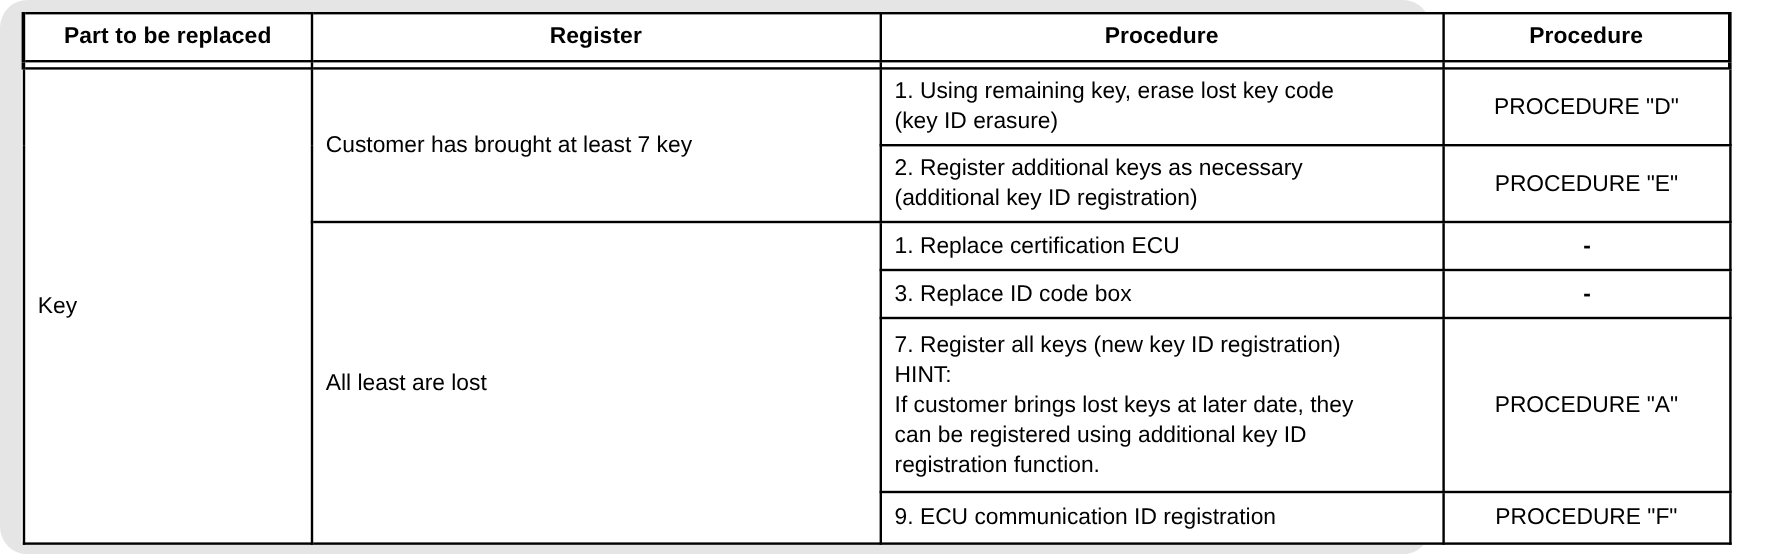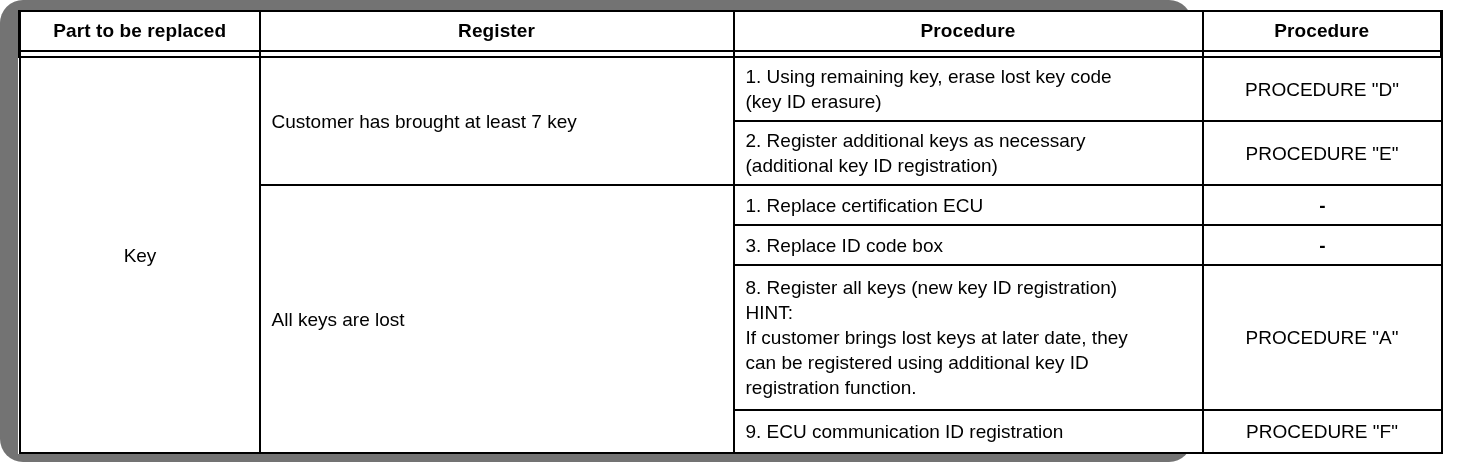--- a/index.html
+++ b/index.html
@@ -12,21 +12,21 @@
     height: 462px;
     font-family: "Liberation Sans", sans-serif;
     color: #000000;
     overflow: hidden;
   }
 
   .sheet {
     position: relative;
     width: 1192px;
     height: 462px;
-    background: #737373;
+    background: #e5e5e5;
     border-radius: 23px;
   }
 
   table.spec {
     position: absolute;
     left: 18px;
     top: 10px;
     width: 1422px;
     border-collapse: collapse;
     table-layout: fixed;
@@ -89,21 +89,21 @@
     text-align: center;
     padding-left: 6px;
     padding-right: 6px;
   }
   .cell.dash {
     text-align: center;
     font-weight: bold;
     font-size: 19px;
   }
 
-  td.part-cell  { vertical-align: middle; border-left-width: 3px; text-align: center; }
+  td.part-cell  { vertical-align: middle; border-left-width: 3px; }
   td.cond-cell  { vertical-align: middle; }
   td.proc-cell  { vertical-align: middle; }
   td.ref-cell   { vertical-align: middle; text-align: center; border-right-width: 3px; }
 
   td.thick-bottom { border-bottom-width: 3px; }
   td.thick-top    { border-top-width: 3px; }
   .r1 { height: 62px; }
   .r2 { height: 62px; }
   .r3 { height: 40px; }
   .r4 { height: 40px; }
@@ -162,42 +162,42 @@
           <div class="cell">2. Register additional keys as necessary
 (additional key ID registration)</div>
         </td>
         <td class="ref-cell">
           <div class="cell center">PROCEDURE "E"</div>
         </td>
       </tr>
 
       <tr class="r3">
         <td class="cond-cell thick-top thick-bottom" rowspan="4">
-          <div class="cell">All keys are lost</div>
+          <div class="cell">All least are lost</div>
         </td>
         <td class="proc-cell thick-top">
           <div class="cell">1. Replace certification ECU</div>
         </td>
         <td class="ref-cell thick-top">
           <div class="cell dash">-</div>
         </td>
       </tr>
 
       <tr class="r4">
         <td class="proc-cell">
           <div class="cell">3. Replace ID code box</div>
         </td>
         <td class="ref-cell">
           <div class="cell dash">-</div>
         </td>
       </tr>
 
       <tr class="r5">
         <td class="proc-cell">
-          <div class="cell">8. Register all keys (new key ID registration)
+          <div class="cell">7. Register all keys (new key ID registration)
 HINT:
 If customer brings lost keys at later date, they
 can be registered using additional key ID
 registration function.</div>
         </td>
         <td class="ref-cell">
           <div class="cell center">PROCEDURE "A"</div>
         </td>
       </tr>
 

